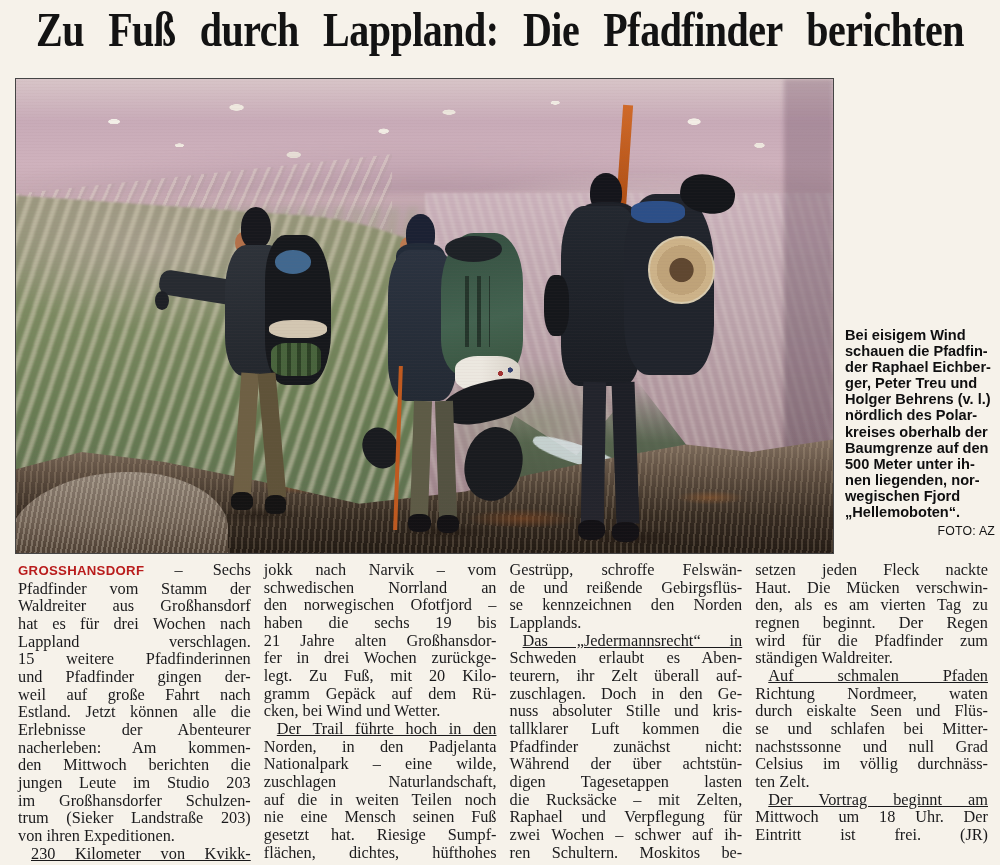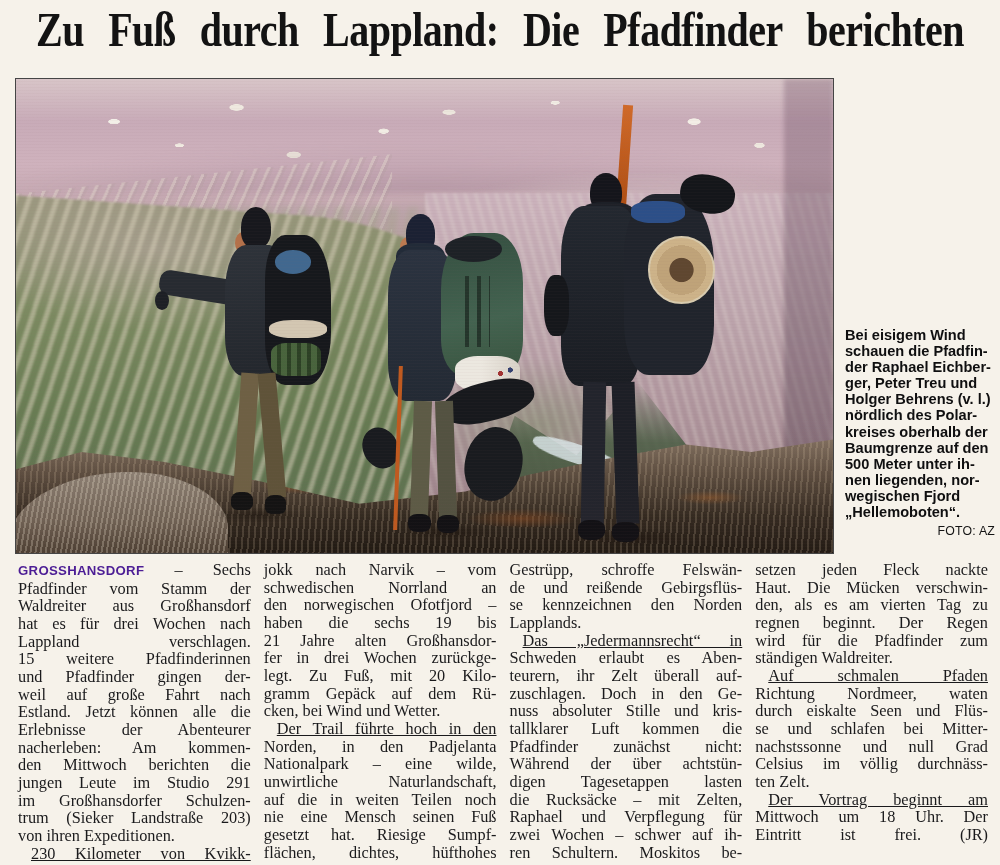--- a/index.html
+++ b/index.html
@@ -144,21 +144,21 @@
   .credit{font-weight:400;font-size:12.3px;letter-spacing:.2px;text-align:right;margin-top:3px;color:#141414;}
   
   .cols{position:absolute;left:18px;top:561px;width:970px;display:flex;gap:13px;}
   .col{flex:1 1 0;min-width:0;}
   .line{
     font-family:"Liberation Serif", serif;font-size:16.3px;line-height:17.65px;color:#1a1a1c;
     text-align:justify;text-align-last:justify;
   }
   .line.end{text-align-last:left;}
   .line.ind{text-indent:13px;text-decoration:underline;}
-  .dl{font-family:"Liberation Sans", sans-serif;font-weight:700;font-size:13.2px;letter-spacing:.3px;color:#4c1d95;}
+  .dl{font-family:"Liberation Sans", sans-serif;font-weight:700;font-size:13.2px;letter-spacing:.3px;color:#b91c1c;}
 </style>
 </head>
 <body>
 
 <div>
 
   <h1 class="headline">Zu Fuß durch Lappland: Die Pfadfinder berichten</h1>
 
   <div class="photo">
     <div class="bg"></div>
@@ -253,40 +253,40 @@
         <div class="line">Waldreiter aus Großhansdorf</div>
         <div class="line">hat es für drei Wochen nach</div>
         <div class="line">Lappland verschlagen.</div>
         <div class="line">15 weitere Pfadfinderinnen</div>
         <div class="line">und Pfadfinder gingen der-</div>
         <div class="line">weil auf große Fahrt nach</div>
         <div class="line">Estland. Jetzt können alle die</div>
         <div class="line">Erlebnisse der Abenteurer</div>
         <div class="line">nacherleben: Am kommen-</div>
         <div class="line">den Mittwoch berichten die</div>
-        <div class="line">jungen Leute im Studio 291</div>
+        <div class="line">jungen Leute im Studio 203</div>
         <div class="line">im Großhansdorfer Schulzen-</div>
         <div class="line">trum (Sieker Landstraße 203)</div>
         <div class="line end">von ihren Expeditionen.</div>
         <div class="line ind">230 Kilometer von Kvikk-</div>
       </div>
       <div class="col">
         <div class="line">jokk nach Narvik – vom</div>
         <div class="line">schwedischen Norrland an</div>
         <div class="line">den norwegischen Ofotfjord –</div>
         <div class="line">haben die sechs 19 bis</div>
         <div class="line">21 Jahre alten Großhansdor-</div>
         <div class="line">fer in drei Wochen zurückge-</div>
         <div class="line">legt. Zu Fuß, mit 20 Kilo-</div>
         <div class="line">gramm Gepäck auf dem Rü-</div>
         <div class="line end">cken, bei Wind und Wetter.</div>
         <div class="line ind">Der Trail führte hoch in den</div>
         <div class="line">Norden, in den Padjelanta</div>
         <div class="line">Nationalpark – eine wilde,</div>
-        <div class="line">unwirtliche Naturlandschaft,</div>
+        <div class="line">zuschlagen Naturlandschaft,</div>
         <div class="line">auf die in weiten Teilen noch</div>
         <div class="line">nie eine Mensch seinen Fuß</div>
         <div class="line">gesetzt hat. Riesige Sumpf-</div>
         <div class="line">flächen, dichtes, hüfthohes</div>
       </div>
       <div class="col">
         <div class="line">Gestrüpp, schroffe Felswän-</div>
         <div class="line">de und reißende Gebirgsflüs-</div>
         <div class="line">se kennzeichnen den Norden</div>
         <div class="line end">Lapplands.</div>

